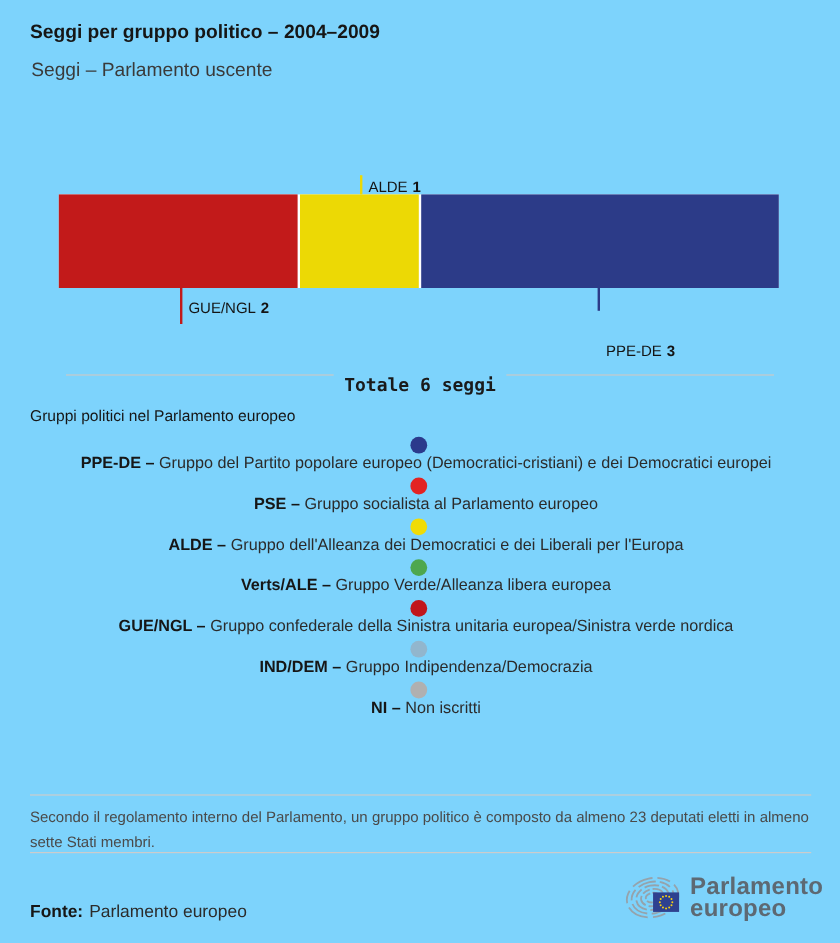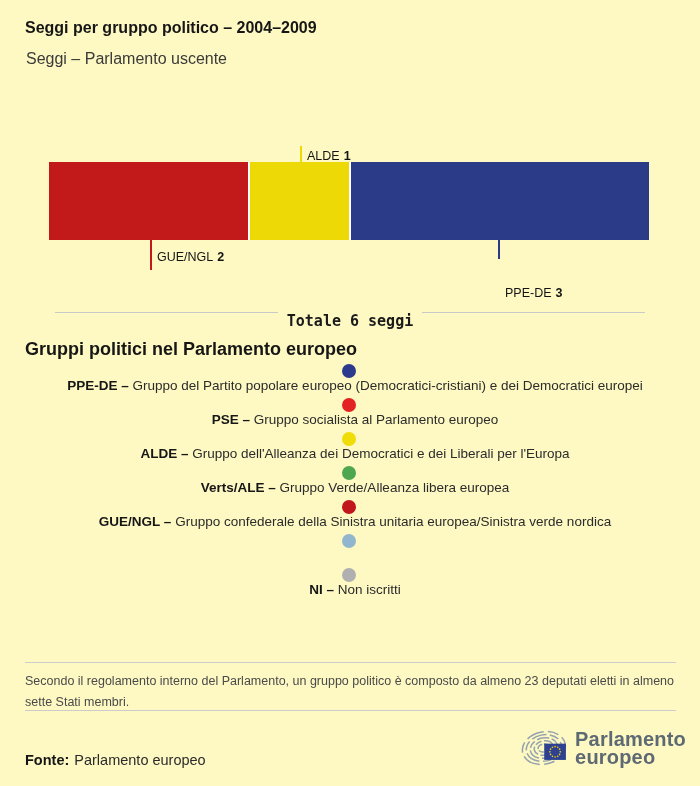--- a/index.html
+++ b/index.html
@@ -1,17 +1,17 @@
 <!DOCTYPE html>
 <html><head>
 <meta charset="utf-8">
 <style>
   html,body{margin:0;padding:0;background:#ffffff;}
   .page{
-    position:relative;width:700px;height:786px;background:#fef9c3;overflow:hidden;
+    position:relative;width:700px;height:786px;background:#7dd3fc;overflow:hidden;
     font-family:"Liberation Sans", sans-serif;color:#1a1a1a;
   }
   .title{position:absolute;left:25px;top:19px;font-size:16px;font-weight:700;color:#161616;}
   .subtitle{position:absolute;left:26px;top:50px;font-size:16px;font-weight:400;color:#3a3a3a;}
 
   
   .bar{position:absolute;left:49px;top:162px;width:600px;height:78px;display:flex;gap:2px;background:#ffffff;}
   .seg{height:100%;}
 
   .tick{position:absolute;width:2px;}
@@ -23,21 +23,21 @@
   .callout .co-seats{font-weight:700;margin-left:4px;}
   .callout-alde{left:307px;top:149px;}
   .callout-gue{left:157px;top:250px;}
   .callout-ppe{left:505px;top:242px;margin-top:44px;}
 
   
   .total{position:absolute;left:55px;top:312px;width:590px;height:17px;display:flex;align-items:flex-start;gap:9px;}
   .total .line{flex:1;height:1px;background:#c9c9c9;}
   .total .total-text{font-family:"DejaVu Sans Mono", monospace;font-weight:700;font-size:15px;color:#1a1a1a;white-space:nowrap;}
 
-  .legend-heading{position:absolute;left:25px;top:339px;font-size:18px;font-weight:700;color:#161616;}
+  .legend-heading{position:absolute;left:25px;top:339px;font-size:13px;font-weight:400;color:#161616;}
 
   .legend{position:absolute;left:25px;top:364px;width:660px;}
   .lrow{height:34px;display:flex;align-items:center;flex-direction:column;}
   .dot{width:14px;height:14px;border-radius:50%;margin-left:1px;margin-right:14px;flex:0 0 auto;}
   .ltext{font-size:13.5px;color:#2b2b2b;white-space:nowrap;}
   .ltext .abbr{font-weight:700;color:#161616;}
 
   .hr{position:absolute;left:25px;width:651px;height:1px;background:#cccccc;}
   .hr1{top:662px;}
   .hr2{top:710px;}
@@ -103,20 +103,21 @@
     <div class="lrow">
       <span class="dot" style="background: rgb(78, 167, 78);"></span>
       <span class="ltext"><b class="abbr">Verts/ALE –</b> <span class="desc">Gruppo Verde/Alleanza libera europea</span></span>
     </div>
     <div class="lrow">
       <span class="dot" style="background: rgb(193, 22, 28);"></span>
       <span class="ltext"><b class="abbr">GUE/NGL –</b> <span class="desc">Gruppo confederale della Sinistra unitaria europea/Sinistra verde nordica</span></span>
     </div>
     <div class="lrow">
       <span class="dot" style="background: rgb(146, 182, 205);"></span>
+      <span class="ltext"><b class="abbr">IND/DEM –</b> <span class="desc">Gruppo Indipendenza/Democrazia</span></span>
     </div>
     <div class="lrow">
       <span class="dot" style="background: rgb(176, 176, 176);"></span>
       <span class="ltext"><b class="abbr">NI –</b> <span class="desc">Non iscritti</span></span>
     </div>
   </div>
 
   <div class="hr hr1"></div>
   <div class="footnote">Secondo il regolamento interno del Parlamento, un gruppo politico è composto da almeno 23 deputati eletti in almeno sette Stati membri.</div>
   <div class="hr hr2"></div>

